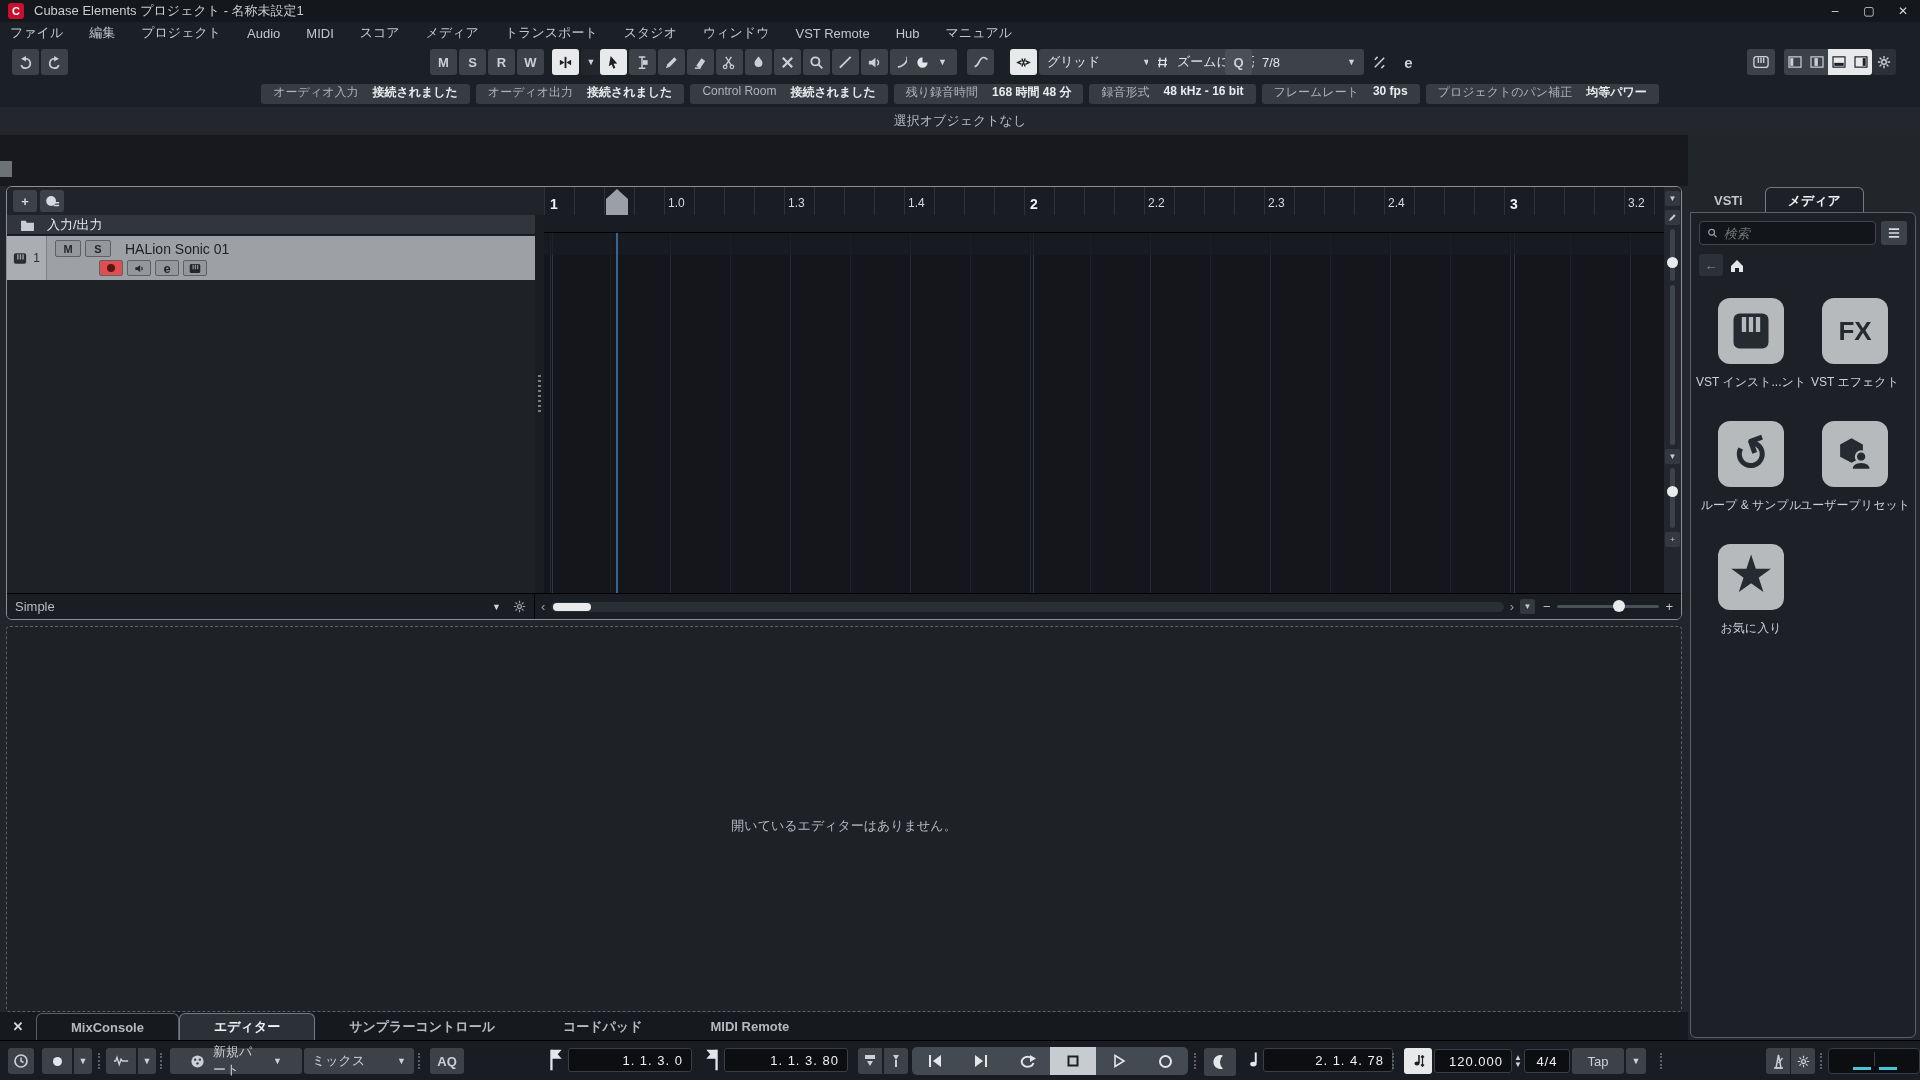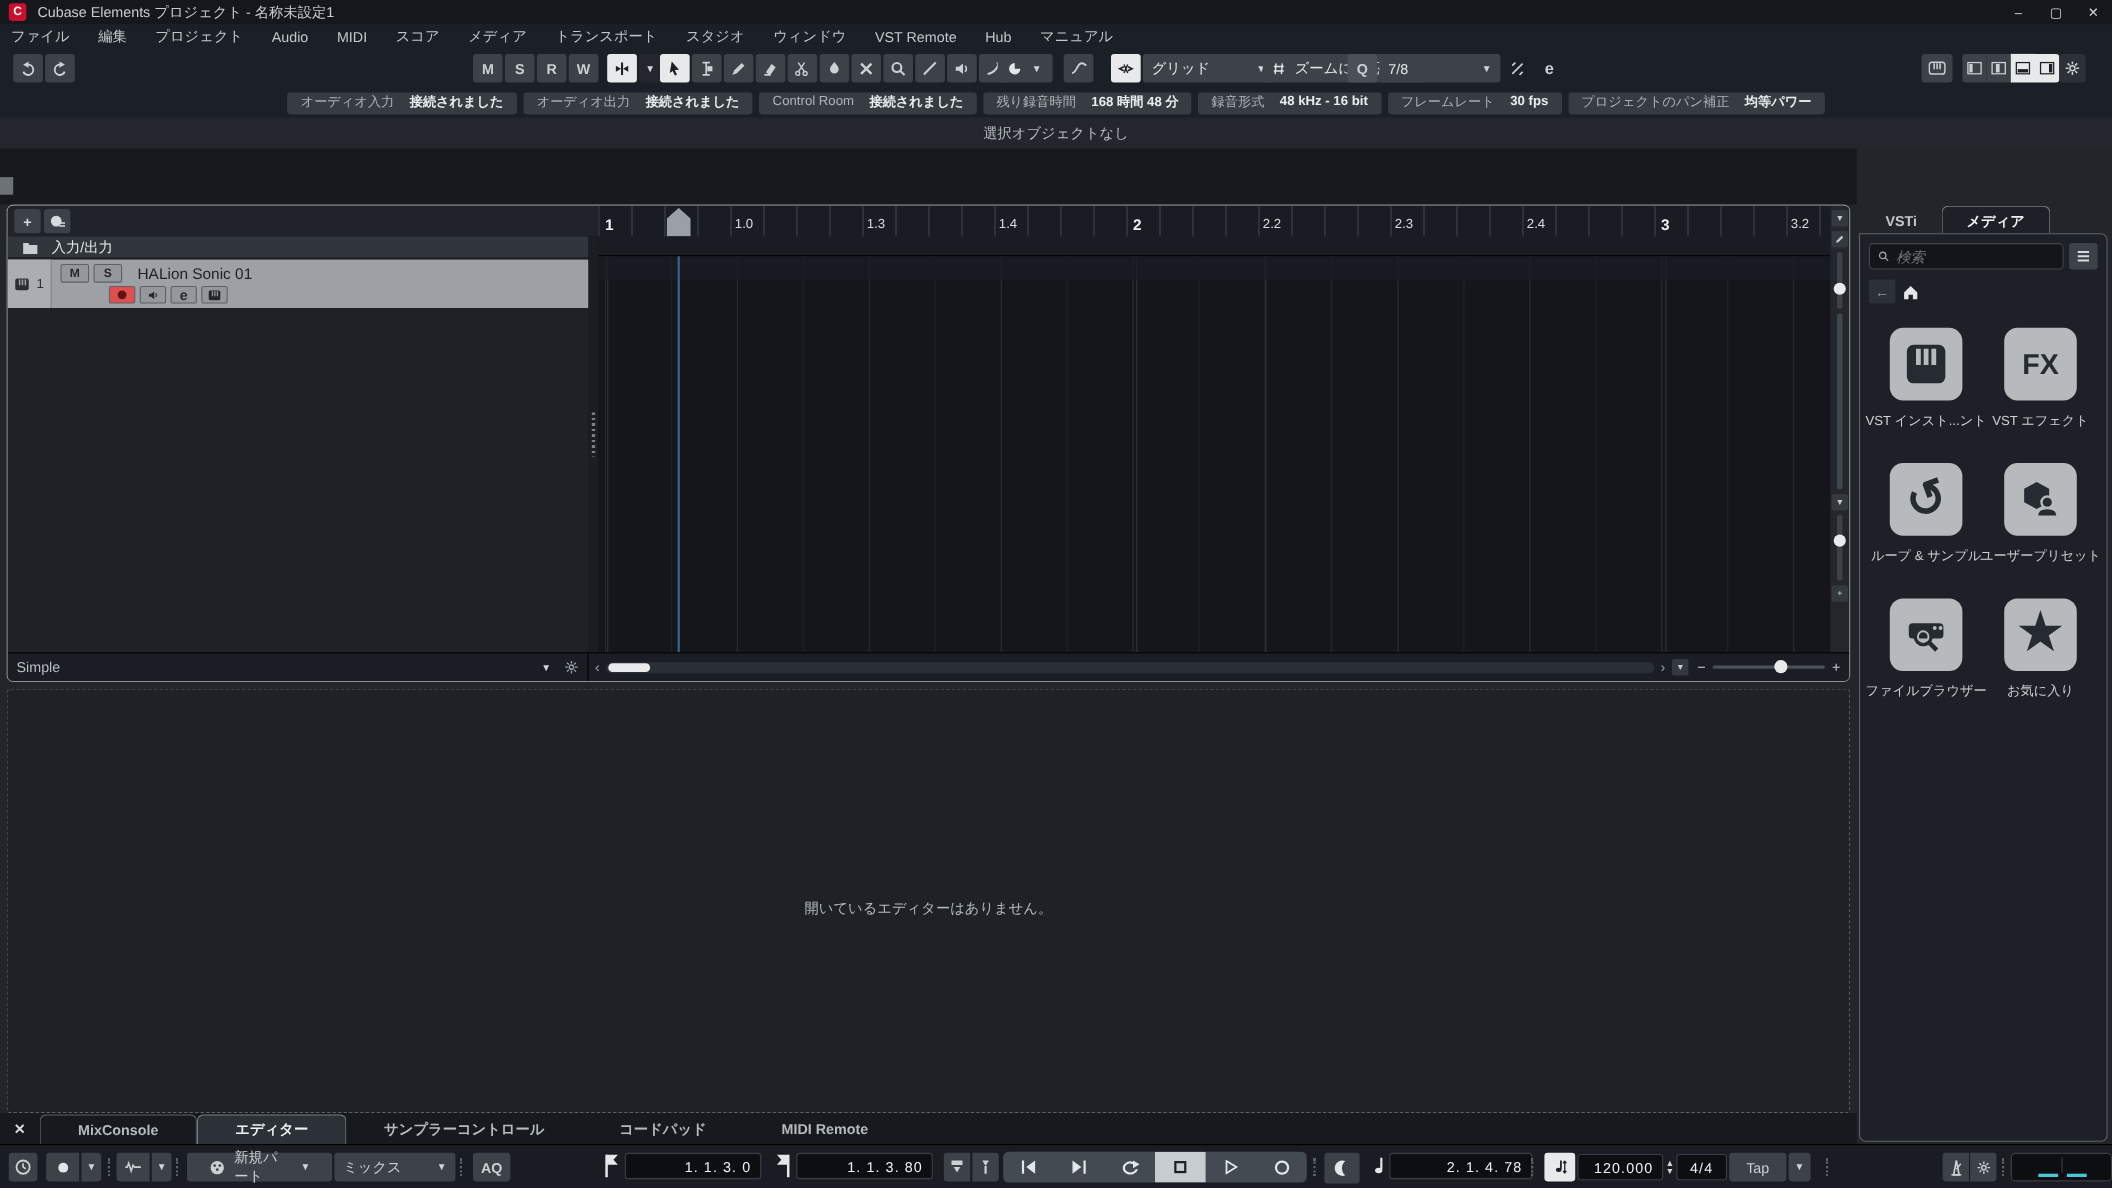--- a/index.html
+++ b/index.html
@@ -607,33 +607,20 @@
         <div class="face">
           <svg width="42" height="42" viewBox="0 0 48 48">
               <polygon points="20,6 33,13 33,27 20,34 7,27 7,13" fill="#262b31"></polygon>
               <circle cx="31" cy="27" r="6" fill="#262b31" stroke="#b6babd" stroke-width="2.5"></circle>
               <path d="M20 42c0-6 5-9 11-9s11 3 11 9z" fill="#262b31" stroke="#b6babd" stroke-width="2.5"></path>
             </svg>
         </div>
         <div class="tlabel">ユーザープリセット</div>
       </div>
       <div class="tile">
-        <div class="face">
-          <svg width="42" height="42" viewBox="0 0 48 48">
-              <rect x="6" y="12" width="36" height="16" rx="4" fill="#262b31"></rect>
-              <circle cx="33" cy="17" r="2" fill="#b6babd"></circle>
-              <circle cx="39" cy="17" r="2" fill="#b6babd"></circle>
-              <circle cx="21" cy="26" r="8" fill="none" stroke="#262b31" stroke-width="4"></circle>
-              <circle cx="21" cy="26" r="5.5" fill="none" stroke="#b6babd" stroke-width="2"></circle>
-              <path d="M27 32l8 8" stroke="#262b31" stroke-width="4.5"></path>
-            </svg>
-        </div>
-        <div class="tlabel">ファイルブラウザー</div>
-      </div>
-      <div class="tile">
         <div class="face" style="font-size:46px;">
             <span style="margin-top:-6px;">★</span>
           </div>
         <div class="tlabel">お気に入り</div>
       </div>
     </div>
   </div>
 </div>
 
 <div id="transport">

